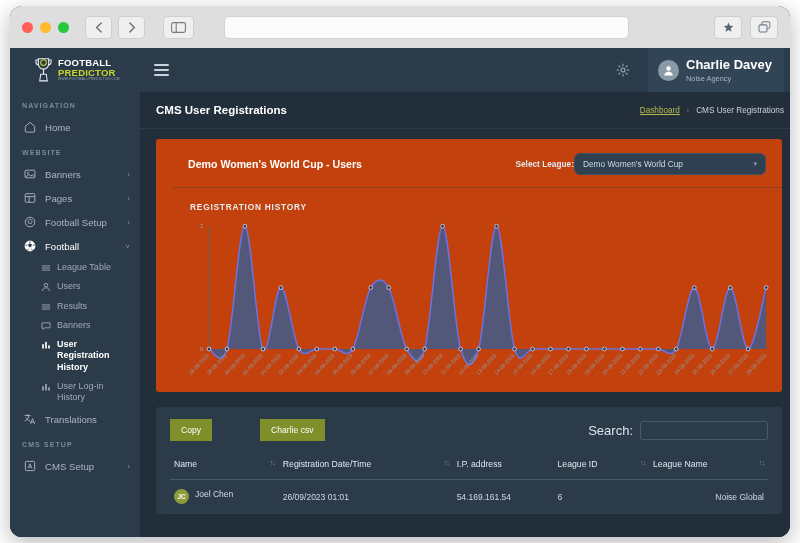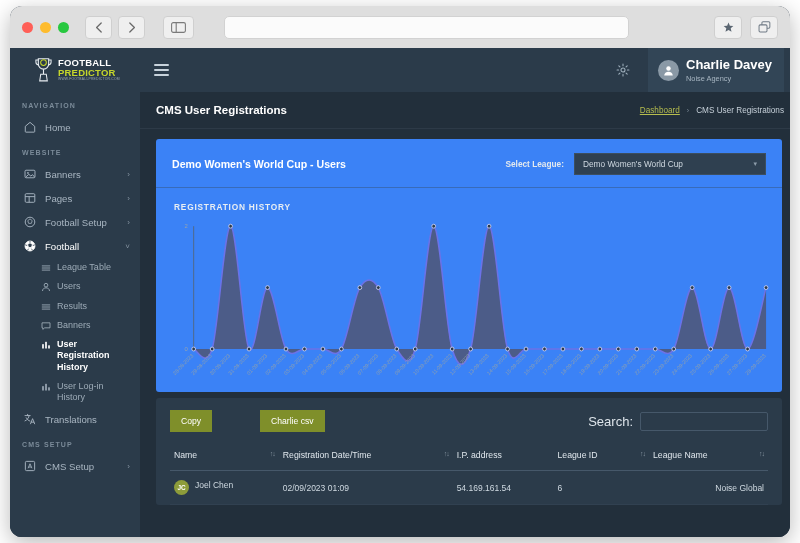--- a/index.html
+++ b/index.html
@@ -184,37 +184,38 @@
   }
   .pagetitle { font-size: 11.5px; font-weight: 700; color: #ffffff; }
   .crumbs { margin-left:auto; display:flex; align-items:center; gap:7px; font-size:8.2px; }
   .crumbs .c1 { color:#b6bd4e;text-decoration:underline; }
   .crumbs .sep { color:#7d8b97; font-size: 7px; }
   .crumbs .c2 { color:#c6d0d9; }
 
   .content { padding: 10px 8px 0 16px; overflow: hidden; }
 
   .card {
-    background: #3b82f6;
+    background: #c2410c;
     border-radius: 3px;
-    margin-bottom: 6px;
+    margin-bottom: 15px;
+    padding-left: 16px;
   }
   .card-top {
     display:flex; align-items:center;
     padding: 14px 16px 12px 16px;
     border-bottom: 1px solid #35465660;
   }
   .card-title { font-size: 10.6px; font-weight: 700; color:#ffffff; }
-  .league-wrap { margin-left:auto; display:flex; align-items:center; gap: 10px; }
+  .league-wrap { margin-left:auto; display:flex; align-items:center; gap: 0; }
   .league-lbl { font-size: 8.3px; color:#e3e9ee; font-weight: 700; }
   .select {
     width: 192px; height: 22px;
     background: #2f4050;
     border: 1px solid #3c4e5f;
-    border-radius: 0;
+    border-radius: 6px;
     display:flex; align-items:center;
     padding: 0 8px;
     font-size: 8.3px; color:#cfd8e0;
     cursor: default;
   }
   .select .caret { margin-left:auto; color:#8d9daa; font-size:7px; }
 
   .chart-head {
     font-size: 8.3px; letter-spacing: .8px; font-weight: 700;
     color: #e8eef3; padding: 14px 0 0 18px;
@@ -648,21 +649,21 @@
               </tr>
             </thead>
             <tbody>
               <tr>
                 <td>
                   <span class="name-cell">
                     <span class="initials">JC</span>
                     <span>Joel Chen</span>
                   </span>
                 </td>
-                <td>02/09/2023 01:09</td>
+                <td>26/09/2023 01:01</td>
                 <td>54.169.161.54</td>
                 <td>6</td>
                 <td class="col-league-name">Noise Global</td>
               </tr>
             </tbody>
           </table>
         </div>
 
       </div>
     </section>

